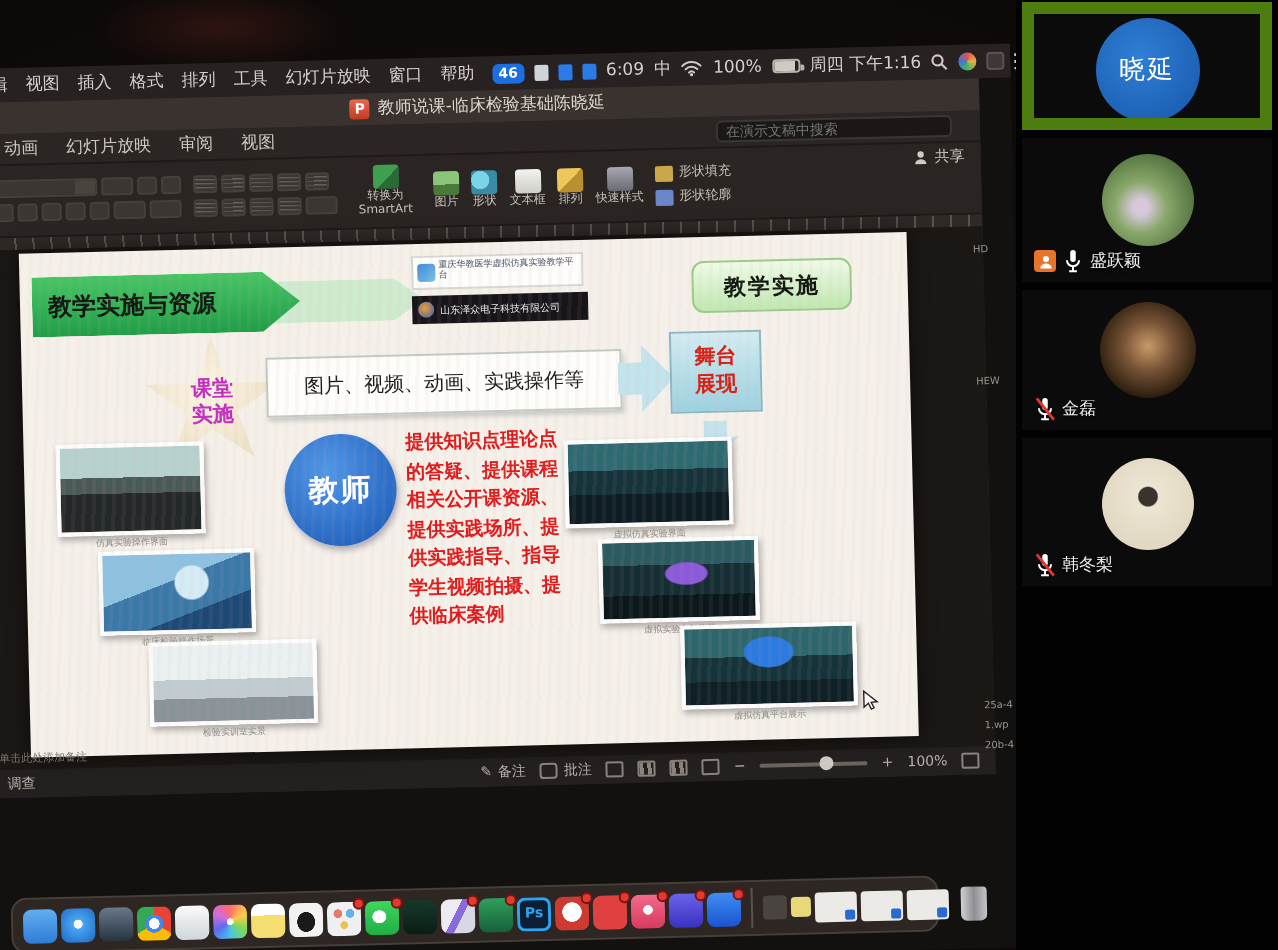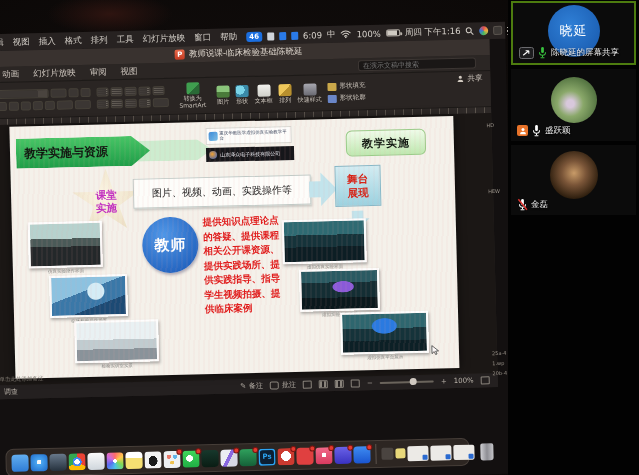--- a/index.html
+++ b/index.html
@@ -85,21 +85,21 @@
 .dsep{width:1px;height:20px;background:rgba(160,150,140,.4);margin:0 3px;flex:0 0 auto}
 .dwin{border-radius:2px;flex:0 0 auto;position:relative}
 .dwin.thumb{width:12px;height:12px;background:#4a4440}
 .dwin.sticky{width:10px;height:10px;background:#e8d87a}
 .dwin.slidewin{width:21px;height:15px;background:#eceae6}
 .dwin.slidewin:after{content:"";position:absolute;right:1px;bottom:1px;width:5px;height:5px;border-radius:1px;background:#2a6ad0}
 .trash{width:13px;height:17px;background:linear-gradient(90deg,#d0d0d4,#8e8e94,#c4c4c8);border-radius:2px 2px 3px 3px;margin-left:4px;flex:0 0 auto}
 
 .sidebar{position:absolute;left:508px;top:0;width:131px;height:475px;background:#020202}
 .tile{position:absolute;left:3px;width:125px;background:#0b0b0b;overflow:hidden}
-.tile.sharing{border:2px solid #4d7c0f}
+.tile.sharing{border:6px solid #4d7c0f}
 .avatar{position:absolute;left:50%;transform:translateX(-50%);border-radius:50%}
 .avtext{display:flex;align-items:center;justify-content:center;color:#fff;font-size:13px;letter-spacing:1px}
 .plabel{position:absolute;left:6px;bottom:4px;display:flex;align-items:center;gap:3px;color:#ececec;font-size:8.5px;text-shadow:0 1px 2px #000;white-space:nowrap}
 .micwrap{position:relative;width:11px;height:13px;flex:0 0 auto}
 .shareic{width:15px;height:12px;flex:0 0 auto}
 .pbadge{width:11px;height:11px;border-radius:2px;background:#e8732a;flex:0 0 auto;display:flex;align-items:center;justify-content:center}
 </style>
 </head>
 <body>
 
@@ -382,32 +382,20 @@
       </div>
     </div>
   </div>
 
   <div class="sidebar">
 
     <div class="tile sharing" style="top:1px;height:64px">
       <div class="avatar avtext" style="width:52px;height:52px;top:2px;background:radial-gradient(circle at 42% 38%,#2f7fd6 0%,#1a5cb0 85%)">
           <span>晓延</span>
         </div>
-      <div class="plabel">
-        <svg class="shareic" viewBox="0 0 15 12">
-            <rect x="0.5" y="0.5" width="14" height="11" rx="2" fill="#1d1d1f" stroke="#6a6a6e"></rect>
-            <path d="M4.2 8.2 L9.8 3.8 M9.8 3.8h-3.2 M9.8 3.8v3" stroke="#fff" stroke-width="1.1" fill="none"></path>
-          </svg>
-        <svg class="micwrap" viewBox="0 0 12 14">
-            <rect x="4.5" y="1" width="3" height="6.6" rx="1.5" fill="#38c13e"></rect>
-            <path d="M2.7 6.6a3.3 3.3 0 0 0 6.6 0" stroke="#38c13e" fill="none" stroke-width="1.1"></path>
-            <path d="M6 9.9V12M3.9 12.6h4.2" stroke="#38c13e" stroke-width="1.1"></path>
-          </svg>
-        <span>陈晓延的屏幕共享</span>
-      </div>
     </div>
 
     <div class="tile" style="top:145px;height:70px">
       <div class="avatar" style="width:48px;height:48px;top:6px;background:radial-gradient(circle at 50% 46%,#c89b68 0%,#7a5538 34%,#221608 78%)"></div>
       <div class="plabel">
         <svg class="micwrap" viewBox="0 0 12 14">
             <rect x="4.5" y="1" width="3" height="6.6" rx="1.5" fill="#fff"></rect>
             <path d="M2.7 6.6a3.3 3.3 0 0 0 6.6 0" stroke="#fff" fill="none" stroke-width="1.1"></path>
             <path d="M6 9.9V12M3.9 12.6h4.2" stroke="#fff" stroke-width="1.1"></path>
             <path d="M1.5 1.2 L10.8 12.8" stroke="#e03430" stroke-width="1.6"></path>
@@ -427,16 +415,28 @@
           </span>
         <svg class="micwrap" viewBox="0 0 12 14">
             <rect x="4.5" y="1" width="3" height="6.6" rx="1.5" fill="#fff"></rect>
             <path d="M2.7 6.6a3.3 3.3 0 0 0 6.6 0" stroke="#fff" fill="none" stroke-width="1.1"></path>
             <path d="M6 9.9V12M3.9 12.6h4.2" stroke="#fff" stroke-width="1.1"></path>
           </svg>
         <span>盛跃颖</span>
       </div>
     </div>
 
+    <div class="tile" style="top:219px;height:74px">
+      <div class="avatar" style="width:46px;height:46px;top:10px;background:radial-gradient(circle at 50% 42%,#3a332c 0 13%,#ece5d2 15%,#dcd1b8 100%)"></div>
+      <div class="plabel">
+        <svg class="micwrap" viewBox="0 0 12 14">
+            <rect x="4.5" y="1" width="3" height="6.6" rx="1.5" fill="#fff"></rect>
+            <path d="M2.7 6.6a3.3 3.3 0 0 0 6.6 0" stroke="#fff" fill="none" stroke-width="1.1"></path>
+            <path d="M6 9.9V12M3.9 12.6h4.2" stroke="#fff" stroke-width="1.1"></path>
+            <path d="M1.5 1.2 L10.8 12.8" stroke="#e03430" stroke-width="1.6"></path>
+          </svg>
+        <span>韩冬梨</span>
+      </div>
+    </div>
 
 
   </div>
 </div>
 
 </body></html>

